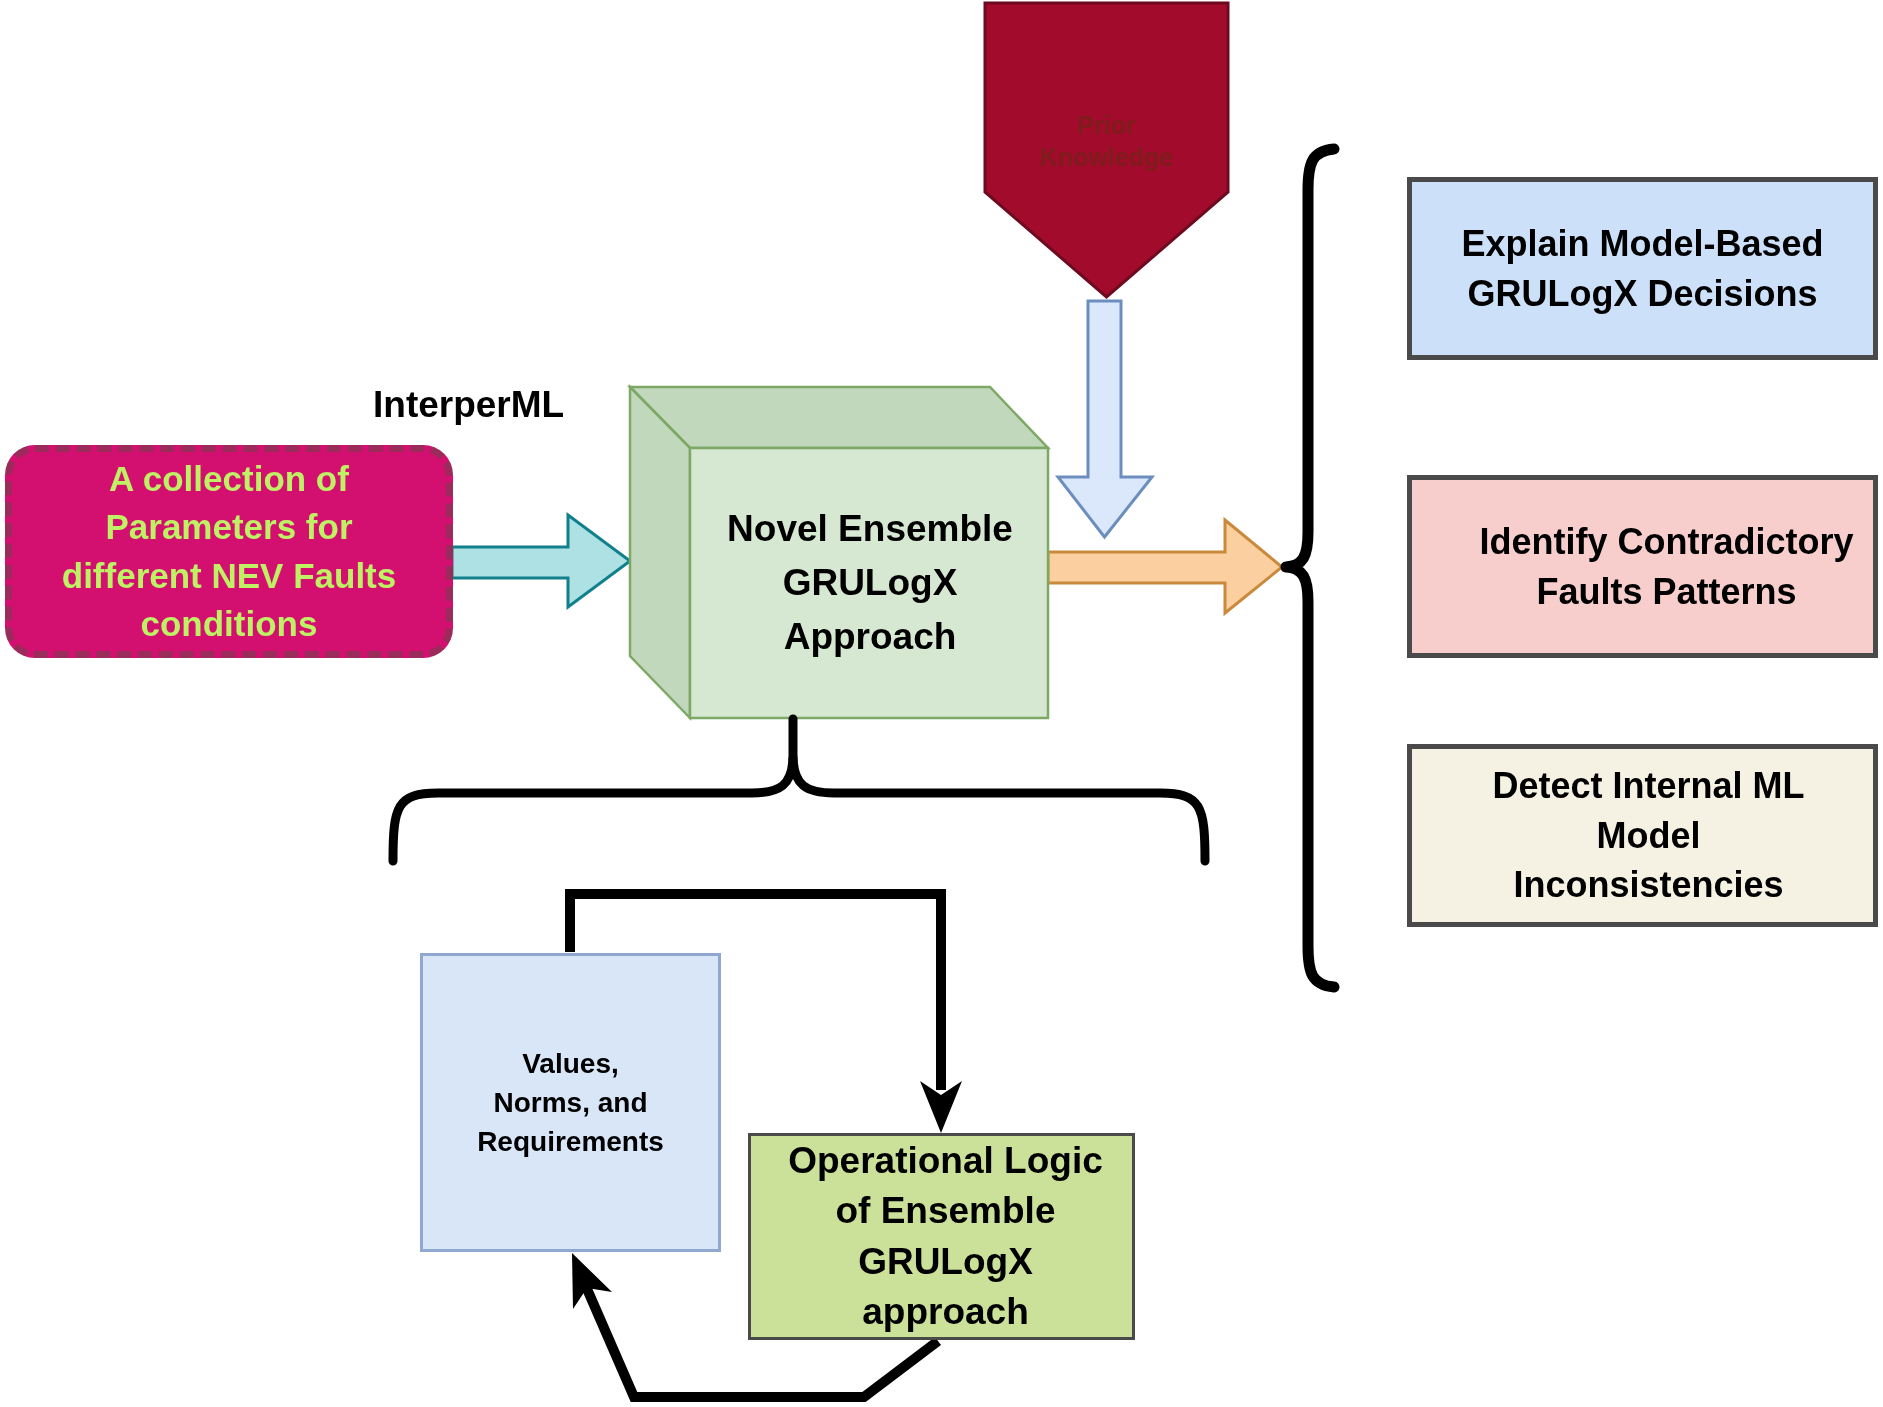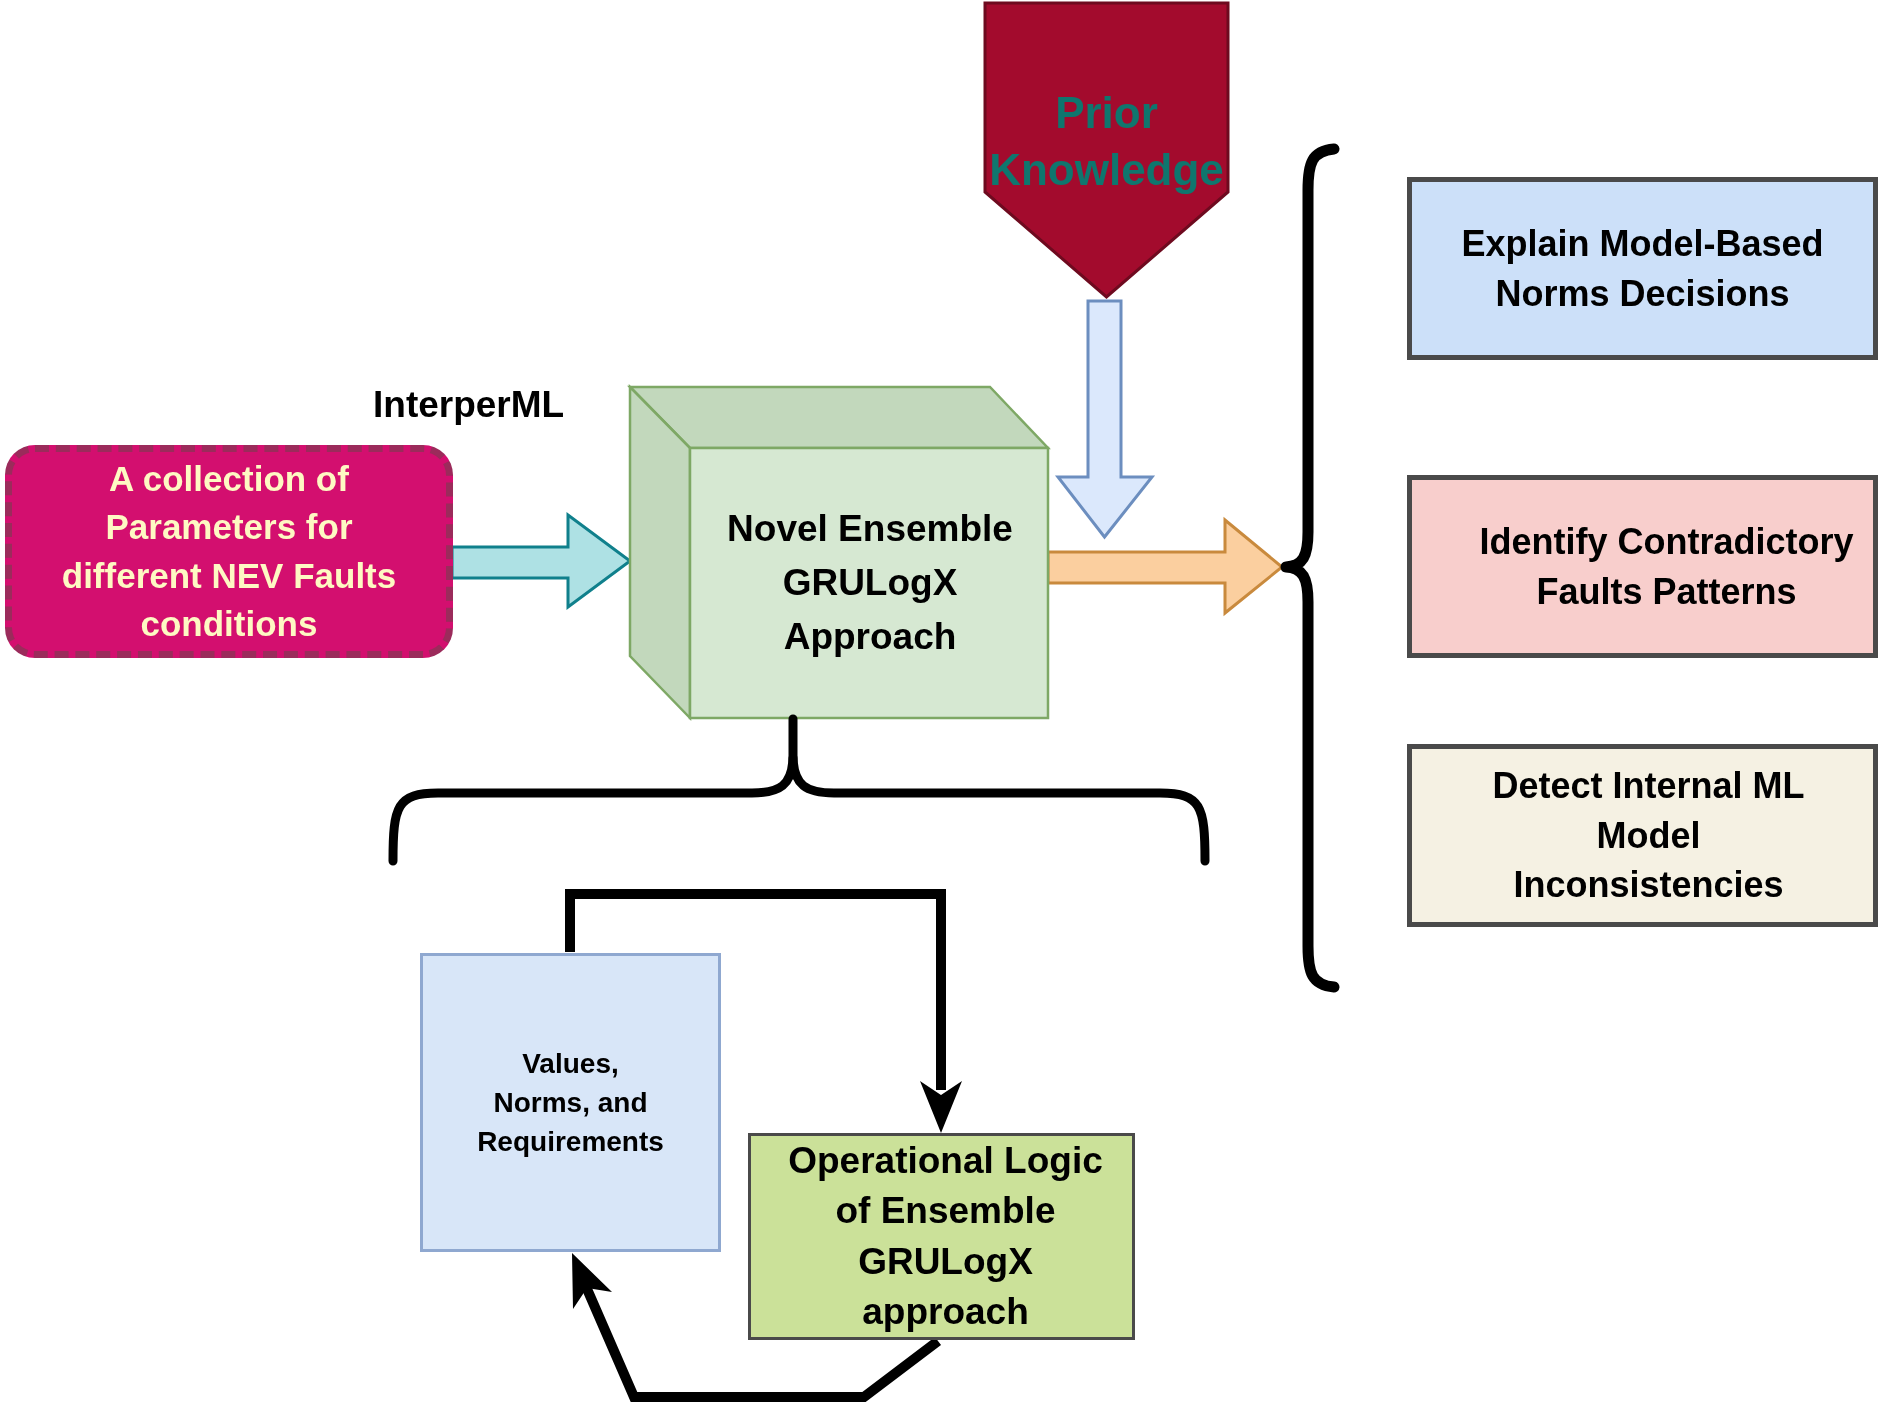--- a/index.html
+++ b/index.html
@@ -22,27 +22,27 @@
     line-height:1.35;
   }
   
   #interperml-label{
     left:373px;top:382px;width:232px;height:46px;
     font-size:37px;justify-content:flex-start;text-align:left;
   }
   
   #prior-text{
     left:985px;top:3px;width:243px;height:276px;
-    font-size:44px;color:#0f766e;line-height:1.3;
+    font-size:25px;color:#7f1d1d;line-height:1.3;
   }
   
   #input-box{
     left:5px;top:445px;width:448px;height:213px;
     border:7px dashed #9B2B5B;border-radius:30px;
-    font-size:35px;color:#fef9c3;line-height:1.38;
+    font-size:35px;color:#bef264;line-height:1.38;
   }
   
   #core-text{
     left:690px;top:448px;width:360px;height:270px;
     font-size:37px;line-height:1.46;
   }
   
   .output-box{
     left:1407px;width:471px;height:183px;
     border:5px solid #4A4A4A;
@@ -120,21 +120,21 @@
   <div class="txt" id="input-box" style="background: rgb(211, 15, 111);">A collection of
 Parameters for
 different NEV Faults
 conditions</div>
 
   <div class="txt" id="core-text">Novel Ensemble
 GRULogX
 Approach</div>
 
   <div class="txt output-box" id="output-box-0" style="background: rgb(204, 224, 249);">Explain Model-Based
-Norms Decisions</div>
+GRULogX Decisions</div>
 
   <div class="txt output-box" id="output-box-1" style="background: rgb(248, 206, 204); padding-left: 48px;">Identify Contradictory
 Faults Patterns</div>
 
   <div class="txt output-box" id="output-box-2" style="background: rgb(245, 241, 227);">Detect Internal ML
 Model
 Inconsistencies</div>
 
   <div class="txt" id="values-box" style="background: rgb(216, 230, 248);">Values,
 Norms, and

